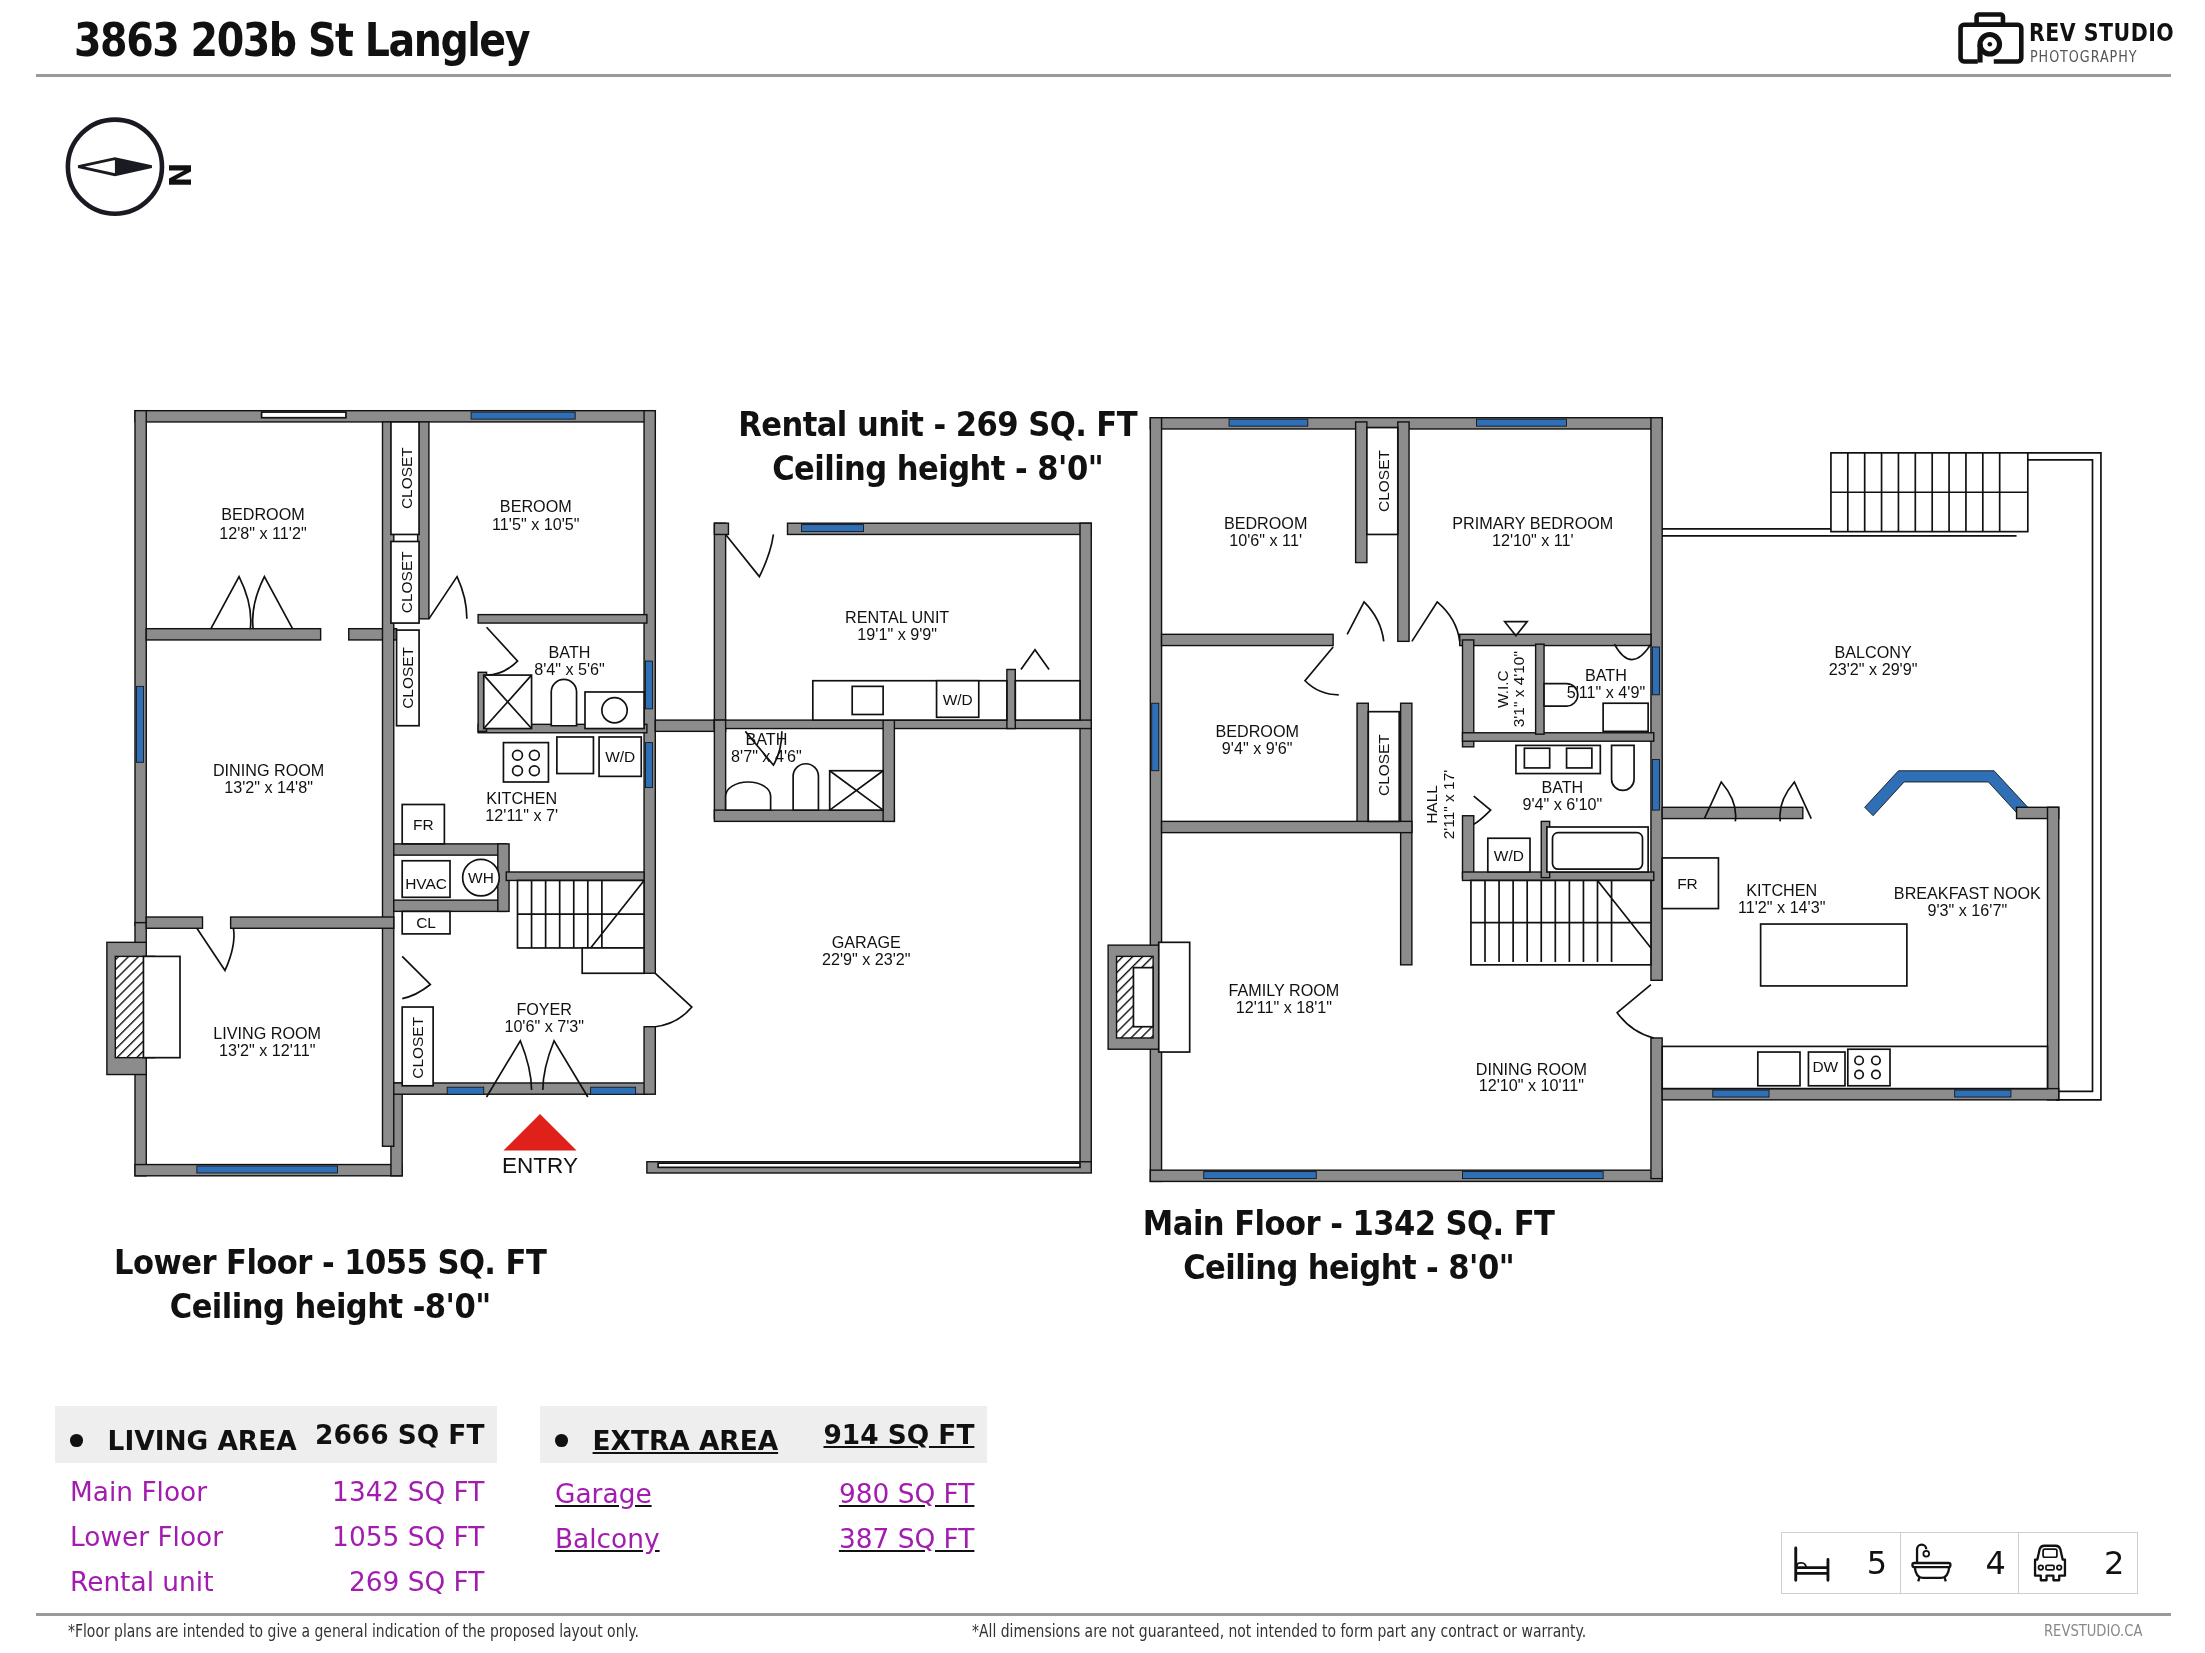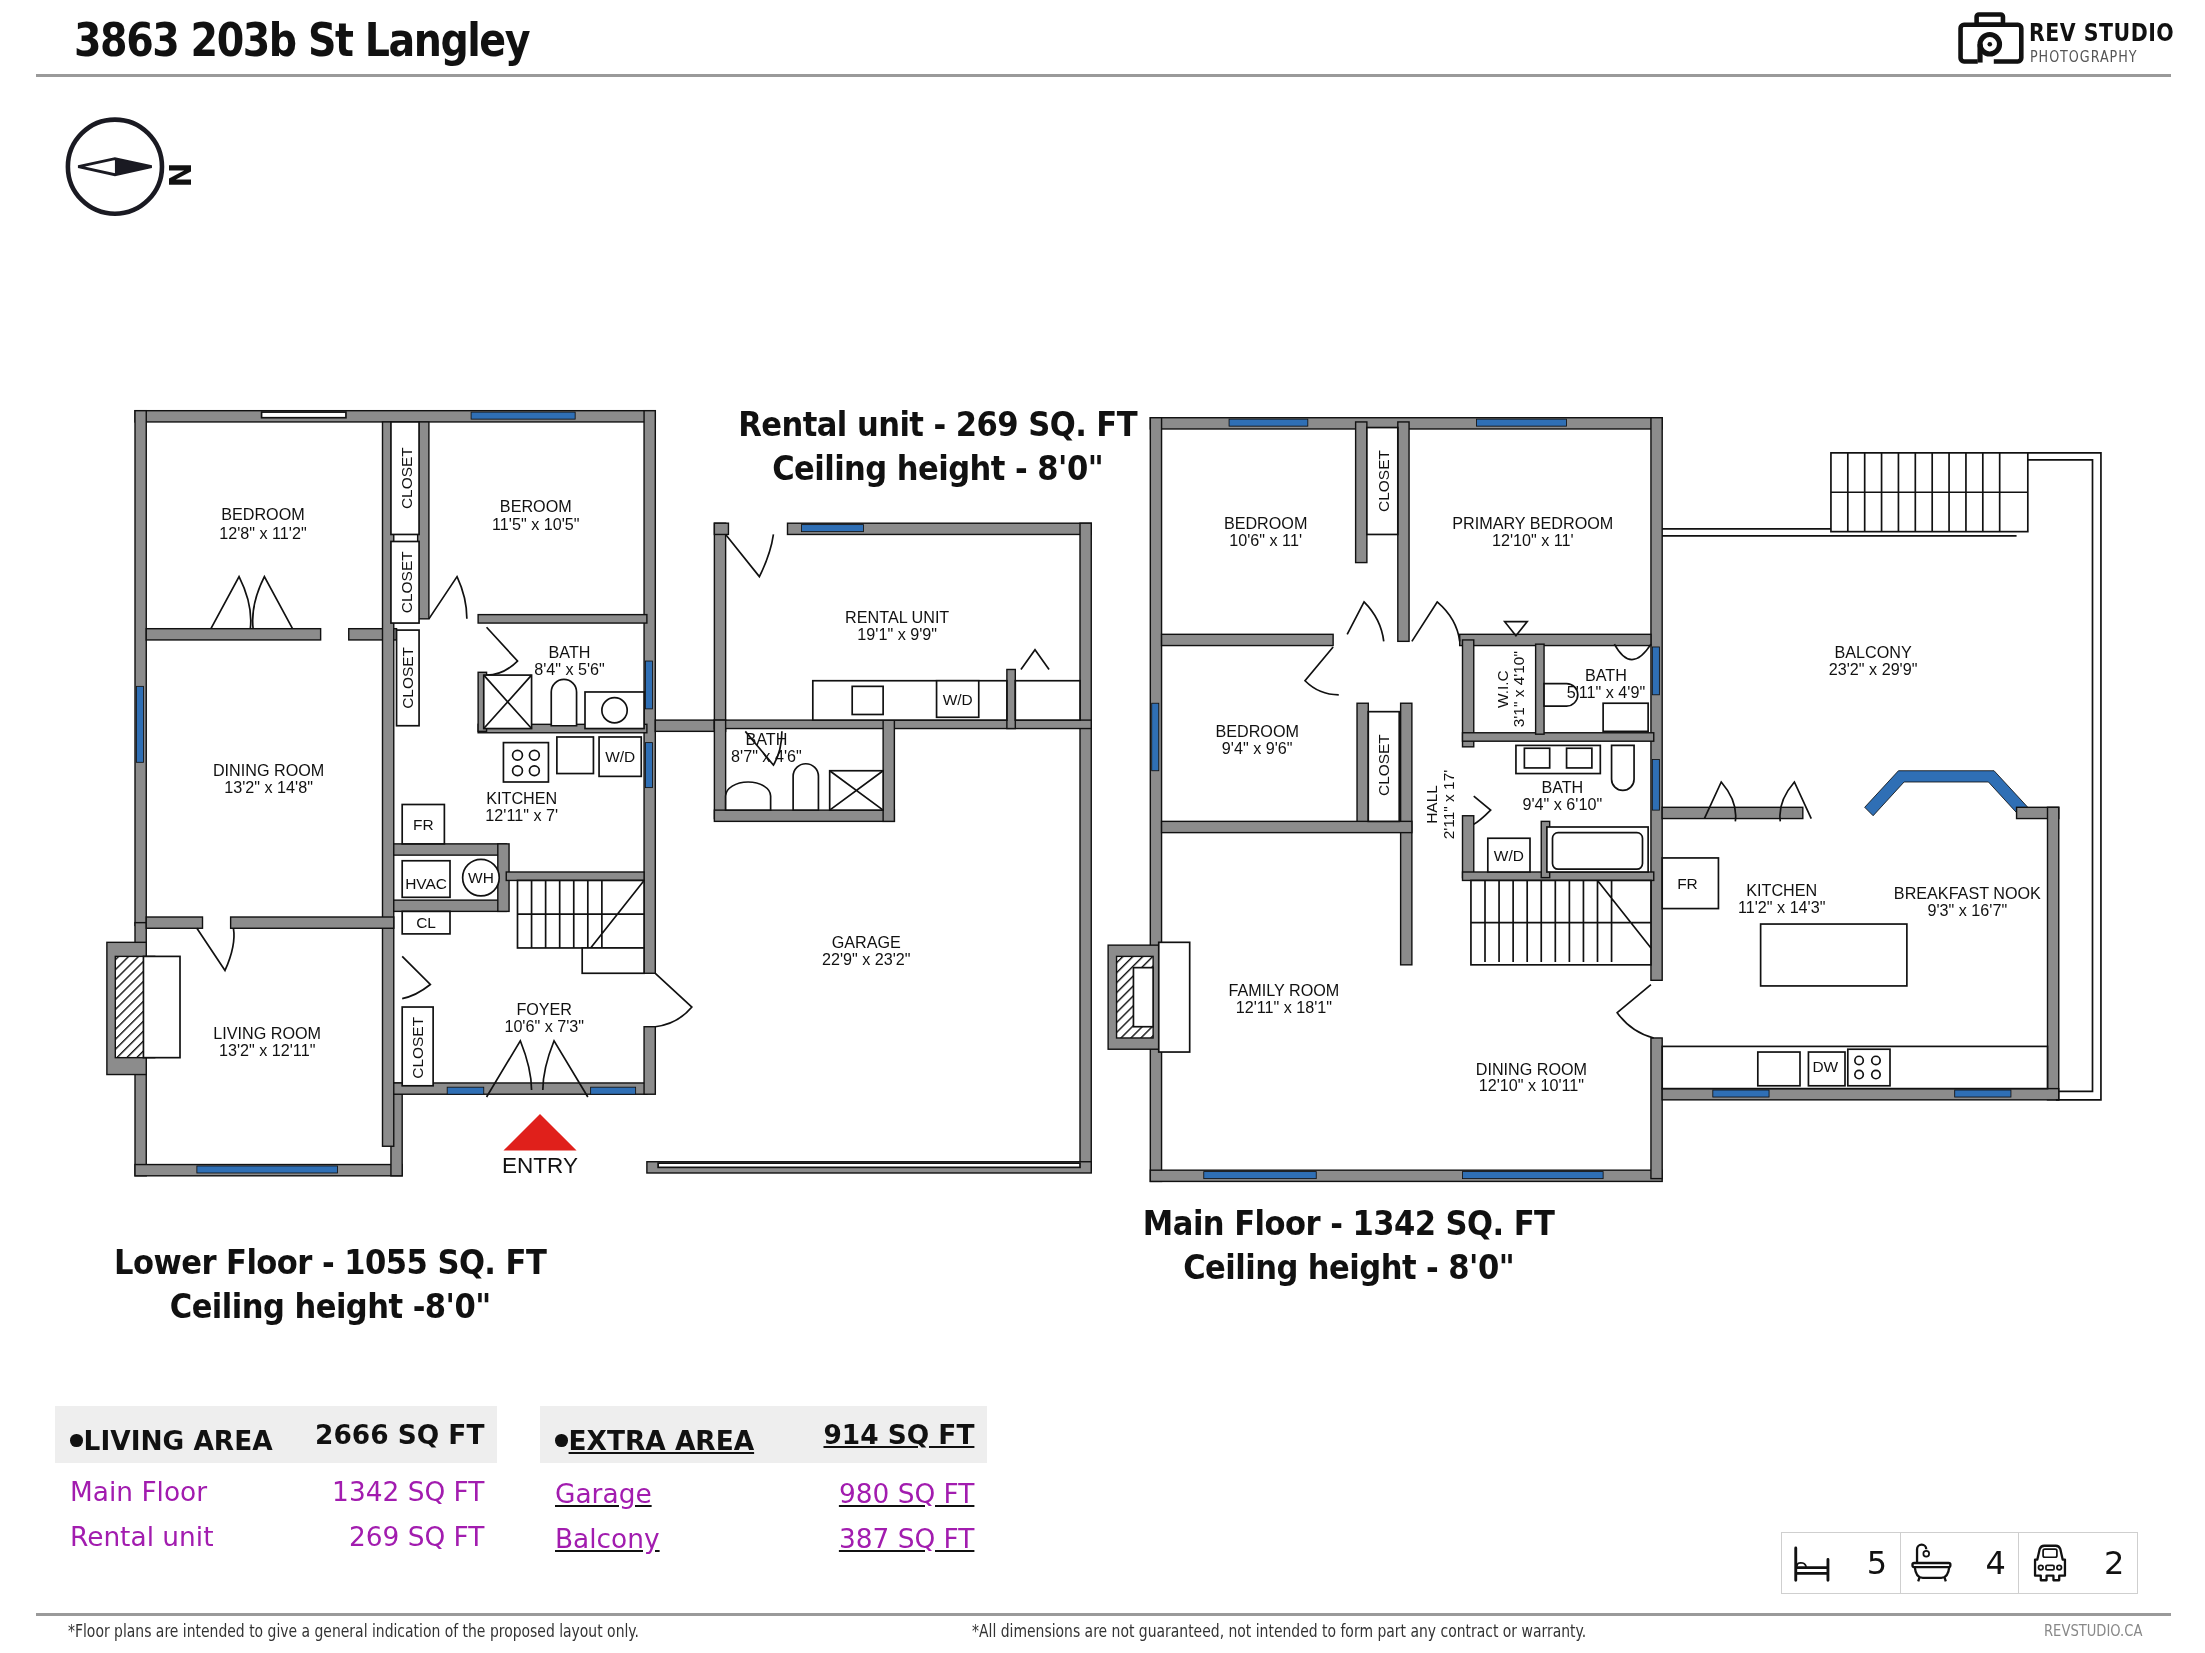--- a/index.html
+++ b/index.html
@@ -19,21 +19,21 @@
   .caption { font-weight:bold; font-size:34px; text-align:center; line-height:44px;
              white-space:nowrap; letter-spacing:-0.6px; }
   .cap-lower { left:86px; top:1195px; width:488px;margin-top:45px; }
   .cap-rental { left:716px; top:402px; width:436px; }
   .cap-main { left:1108px; top:1201px; width:482px; }
   .cap-inner { display:inline-block; transform:scaleX(0.9); }
   .summary { top:1406px; width:442px; }
   .sum-head { height:57px; background:#eeeeee; display:flex; align-items:center;
               justify-content:space-between; padding:0 12.6px 0 15px; box-sizing:border-box;
               font-weight:bold; font-size:26.4px; }
-  .sum-head .lbl { display:flex; align-items:center; gap:1px;margin-top:12px; }
+  .sum-head .lbl { display:flex; align-items:center; gap:25px;margin-top:12px; }
   .dot { width:12.6px; height:12.6px; border-radius:50%; background:#111; display:inline-block; }
   .sum-row { height:45px; display:flex; align-items:center; justify-content:space-between;
              padding:0 12.6px 0 15px; font-size:26.4px; color:#a21caf; }
   .sum-living { left:55px; }
   .sum-extra { left:540px; width:447px;text-decoration:underline; }
   .stats { left:1781px; top:1532px; width:357px; height:62px; border:1.7px solid #cfcfcf;
            display:flex; background:#fff; box-sizing:border-box; }
   .stat { flex:1; display:flex; align-items:center; justify-content:space-between;
           padding:0 12.6px 0 8px; border-right:1.7px solid #cfcfcf; font-size:32px; }
   .stat:last-child { border-right:none; }
@@ -361,20 +361,24 @@
         <span>LIVING AREA</span>
       </span>
     <span>2666 SQ FT</span>
   </div>
   <div style="height:5.7px"></div>
   <div class="sum-row">
       <span>Main Floor</span>
       <span>1342 SQ FT</span>
     </div>
   <div class="sum-row">
+      <span>Lower Floor</span>
+      <span>1055 SQ FT</span>
+    </div>
+  <div class="sum-row">
       <span>Rental unit</span>
       <span>269 SQ FT</span>
     </div>
 </div>
 
 <div class="abs summary sum-extra">
   <div class="sum-head">
     <span class="lbl">
         <span class="dot"></span>
         <span>EXTRA AREA</span>

